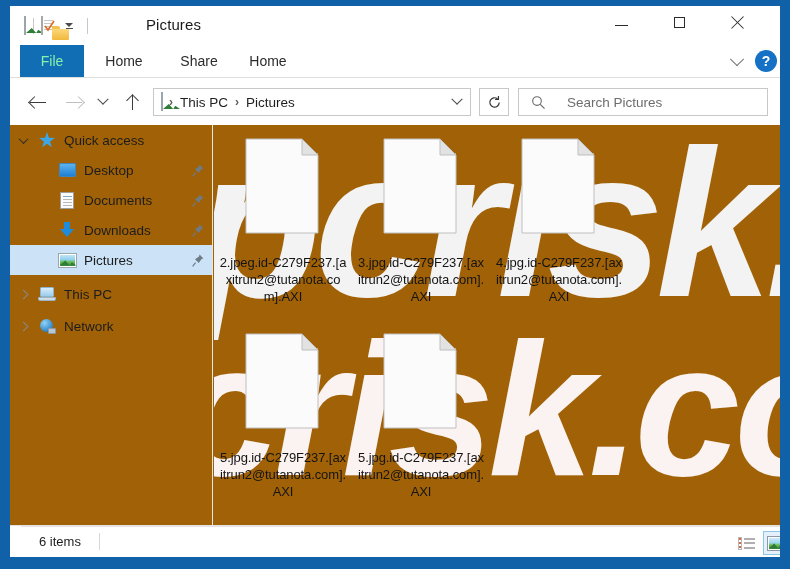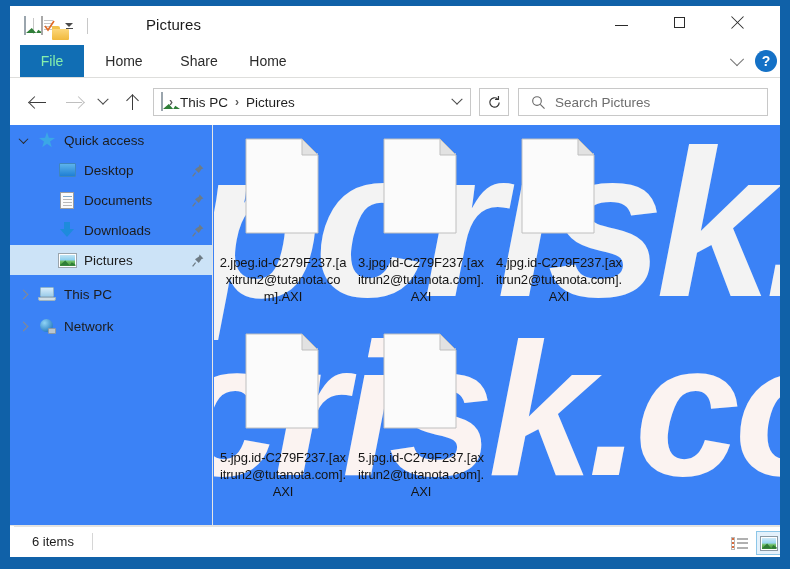--- a/index.html
+++ b/index.html
@@ -310,30 +310,30 @@
     left: 508px; top: 10px;
     width: 250px; height: 28px;
     border: 1px solid #c8c8c8;
     background: #ffffff;
     box-sizing: border-box;
     display: flex; align-items: center;
   }
   #search-placeholder {
     font-size: 13.5px;
     color: #6d6d6d;
-    margin-left: 9px;
+    margin-left: 21px;
   }
   .mag-icon { margin-left: 12px; display: flex; }
 
   
   #main-area {
     position: absolute;
     left: 0; top: 119px;
     width: 770px; height: 401px;
-    background: #3b82f6;
+    background: #a16207;
     border-bottom: 1px solid #e3e3e1;
     box-sizing: border-box;
     overflow: hidden;
   }
   #nav-pane {
     position: absolute;
     left: 0; top: 0;
     width: 203px; height: 401px;
     border-right: 1px solid #e6e6e4;
     box-sizing: border-box;
@@ -517,21 +517,21 @@
     color: #141414;
     text-align: center;
     width: 128px;
     word-break: break-all;
     letter-spacing: -.1px;
   }
 
   
   #status-bar {
     position: absolute;
-    left: 4px; top: 520px;
+    left: 11px; top: 520px;
     width: 770px; height: 31px;
     background: #ffffff;
     border-top: 1px solid #e3e3e1;
     box-sizing: border-box;
   }
   #status-count {
     position: absolute;
     left: 18px; top: 7px;
     font-size: 13px;
     color: #1c1c1c;

